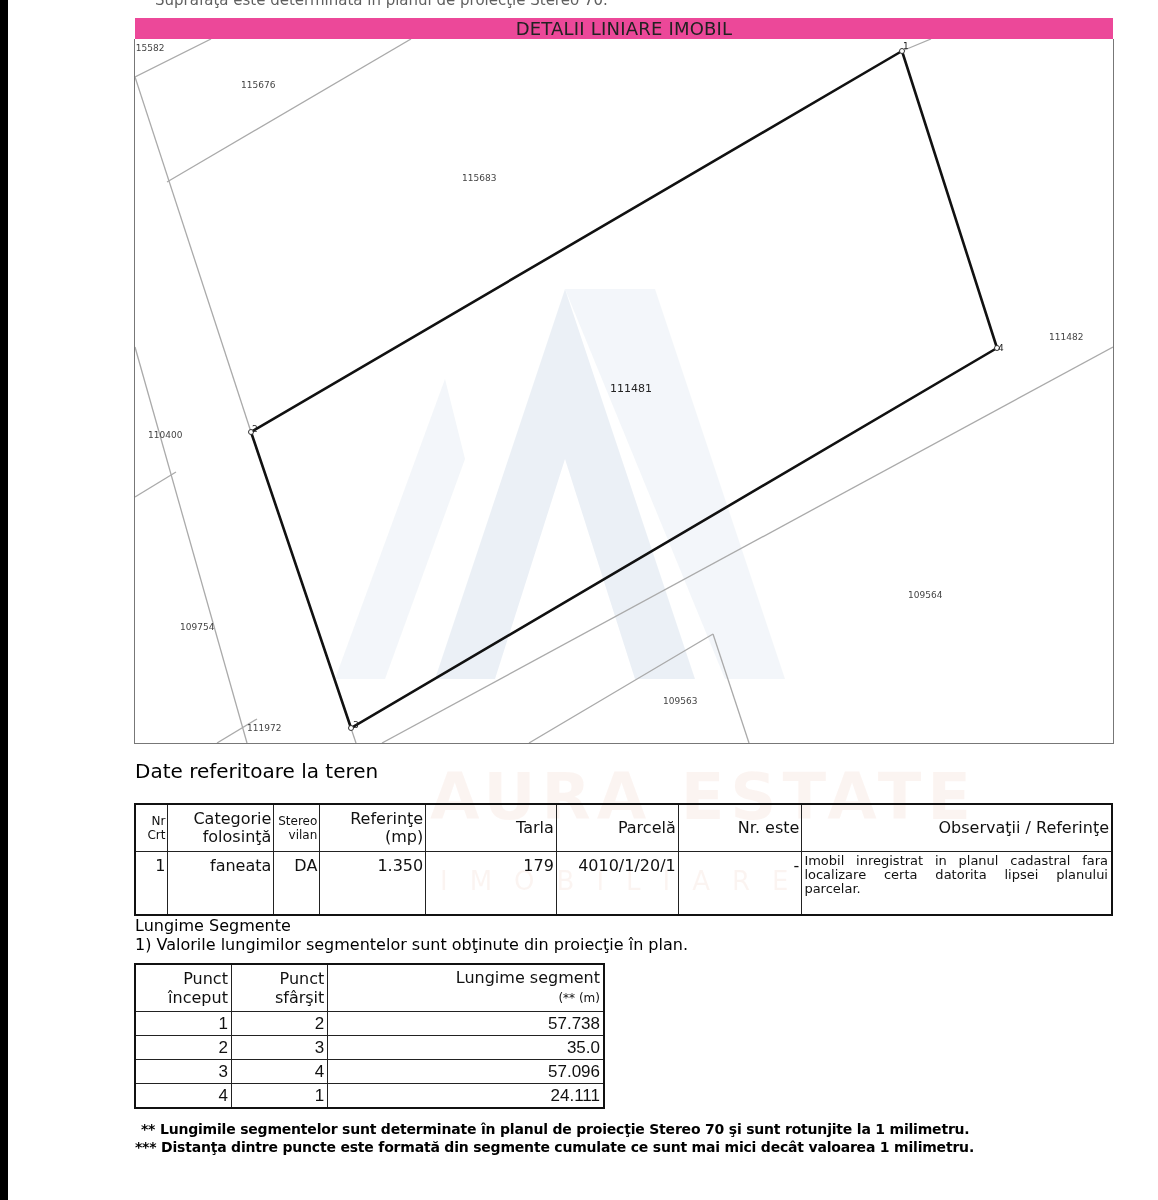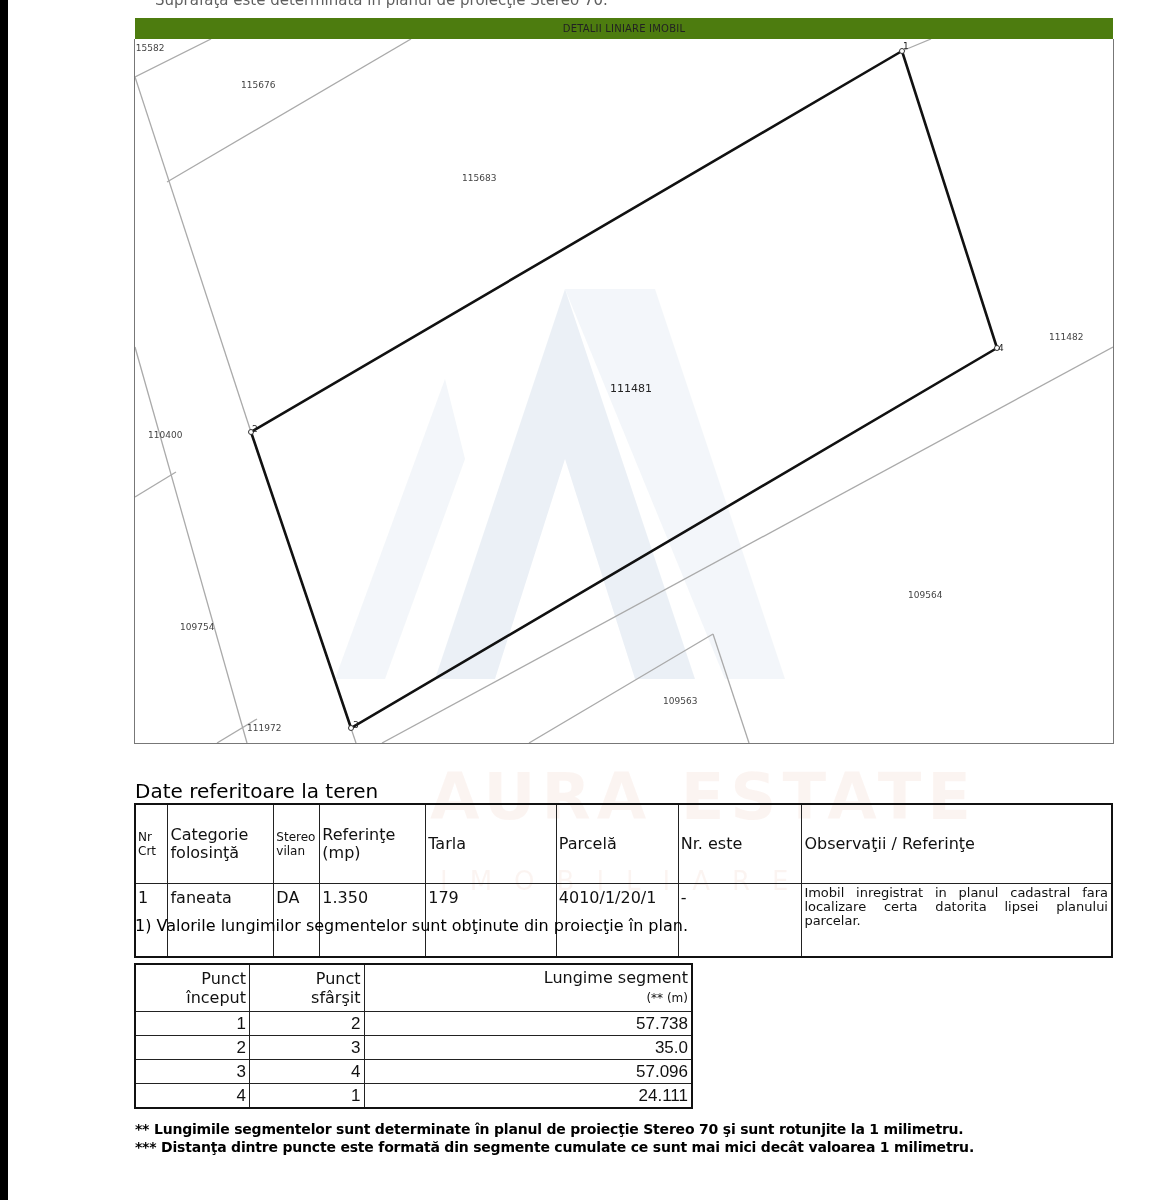--- a/index.html
+++ b/index.html
@@ -9,56 +9,56 @@
     font-family:"DejaVu Sans", sans-serif;
     color:#111;
   }
   .left-strip { position:absolute; left:0; top:0; width:8px; height:1200px; background:#000; }
   .top-caption {
     position:absolute; left:155px; top:-9px; font-size:15px; color:#444;
     white-space:nowrap; opacity:0.85;
   }
   .map-header {
     position:absolute; left:135px; top:18px; width:978px; height:38px;
-    background:#4d7c0f; text-align:center; font-size:10px; line-height:22px; color:#222;
+    background:#ec4899; text-align:center; font-size:18px; line-height:22px; color:#222;
     letter-spacing:0.2px;
   }
   .map-frame {
     position:absolute; left:134px; top:39px; width:978px; height:704px;
     border:1.5px solid #777; border-top:none; background:#fff; overflow:hidden;
   }
   .map-frame svg { position:absolute; left:0; top:0; }
   .parcel-label { font-family:"DejaVu Sans", sans-serif; font-size:9px; fill:#444; }
   .parcel-main { font-size:11px; fill:#222; }
   .vertex-label { font-family:"DejaVu Sans", sans-serif; font-size:9px; fill:#222; }
 
   .section-title {
-    position:absolute; left:135px; top:779px; font-size:20px; color:#000; white-space:nowrap;
+    position:absolute; left:135px; top:759px; font-size:20px; color:#000; white-space:nowrap;
   }
   table { border-collapse:collapse; }
   .teren-table {
     position:absolute; left:134px; top:803px; width:979px;
     border:2px solid #111;
   }
   .teren-table th, .teren-table td {
-    border:1.6px solid #222; font-weight:normal; text-align:left; vertical-align:middle;
-    padding:16px 2px; color:#111;
+    border:1.6px solid #222; font-weight:normal; text-align:right; vertical-align:middle;
+    padding:0 2px; color:#111;
   }
   .teren-table th { height:46px; font-size:16px; line-height:18px; }
   .teren-table th.small { font-size:12px; line-height:14px; }
   .teren-table td { height:52px; font-size:16px; vertical-align:top; padding-top:4px; }
   .teren-table td.obs {
     font-size:13px; line-height:14px; text-align:justify; text-align-last:left;
     padding:2px 3px 8px 2px;
   }
   .seg-heading {
     position:absolute; left:135px; top:916px; font-size:16px; line-height:19px; color:#000; white-space:nowrap;
   }
   .seg-table {
-    position:absolute; left:134px; top:963px; width:559px; border:2px solid #111;
+    position:absolute; left:134px; top:963px; width:471px; border:2px solid #111;
   }
   .seg-table th, .seg-table td {
     border:1.5px solid #222; text-align:right; padding:0 3px; font-weight:normal; color:#111;
   }
   .seg-table th { font-size:16px; line-height:19px; height:46px; vertical-align:middle; }
   .seg-table th .unit { font-size:12px; }
   .seg-table td { font-family:"Liberation Sans", sans-serif; font-size:17px; height:23px; line-height:23px; }
   .footnote {
     position:absolute; left:135px; font-size:14px; color:#000; white-space:nowrap; font-weight:bold;
     letter-spacing:-0.2px;
@@ -175,20 +175,21 @@
       <td>1.350</td>
       <td>179</td>
       <td>4010/1/20/1</td>
       <td>-</td>
       <td class="obs">Imobil inregistrat in planul cadastral fara localizare certa datorita lipsei planului parcelar.</td>
     </tr>
   </tbody>
 </table>
 
 <div class="seg-heading">
+  <div>Lungime Segmente</div>
   <div style="font-weight:normal;">1) Valorile lungimilor segmentelor sunt obţinute din proiecţie în plan.</div>
 </div>
 
 <table class="seg-table">
   <colgroup>
       <col style="width:96px">
       <col style="width:96px">
       <col style="width:275px">
     </colgroup>
   <thead>
@@ -224,14 +225,14 @@
       <td>57.096</td>
     </tr>
     <tr>
       <td>4</td>
       <td>1</td>
       <td>24.111</td>
     </tr>
   </tbody>
 </table>
 
-<div class="footnote" style="top:1121px;">** Lungimile segmentelor sunt determinate în planul de proiecţie Stereo 70 şi sunt rotunjite la 1 milimetru.</div>
+<div class="footnote" style="top:1121px;margin-left:6px;">** Lungimile segmentelor sunt determinate în planul de proiecţie Stereo 70 şi sunt rotunjite la 1 milimetru.</div>
 <div class="footnote" style="top:1139px;">*** Distanţa dintre puncte este formată din segmente cumulate ce sunt mai mici decât valoarea 1 milimetru.</div>
 
 </body></html>

